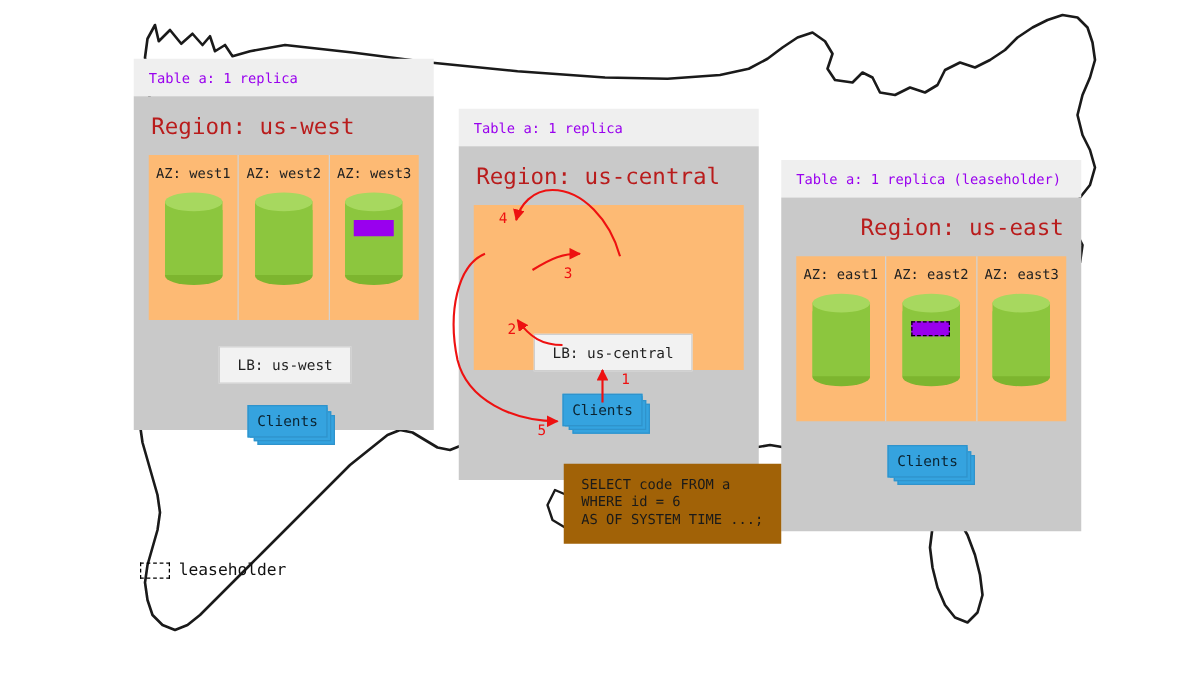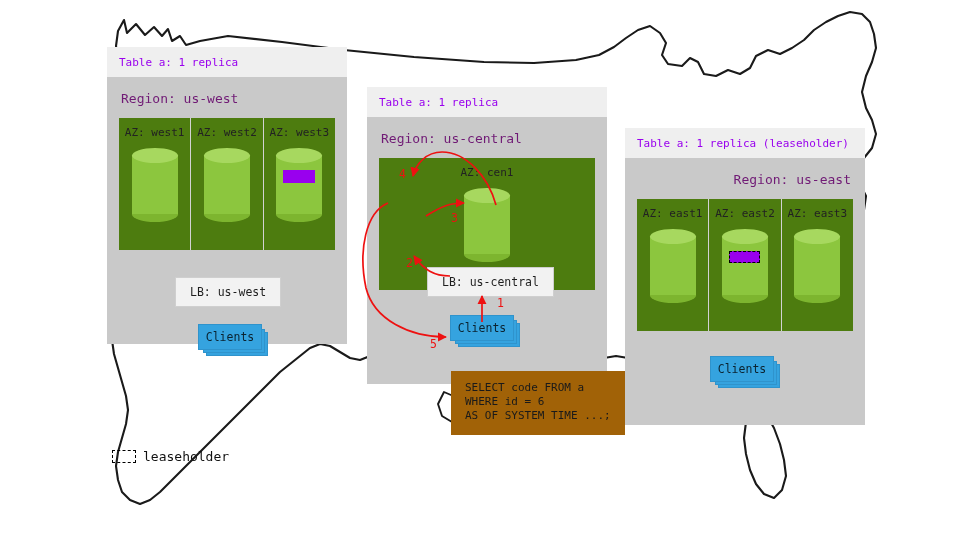--- a/index.html
+++ b/index.html
@@ -23,27 +23,27 @@
     letter-spacing:0px;
     padding:9px 12px 8px 12px;
     white-space:nowrap;
   }
   .region-body{
     background:#c9c9c9;
     padding:10px 12px 14px 12px;
     position:relative;
   }
   .region-title{
-    color:#701a75;
-    font-size:13px;
+    color:#b91c1c;
+    font-size:18px;
     padding:4px 2px 12px 2px;
     white-space:nowrap;
   }
   .az-strip{
-    background:#4d7c0f;
+    background:#fdba74;
     display:flex;
     position:relative;
   }
   .az{
     flex:1 1 0;
     border-right:1px solid #d2d2d2;
     padding:8px 0 10px 0;
     display:flex;
     flex-direction:column;
     align-items:center;
@@ -212,29 +212,20 @@
       <div class="sheet front">Clients</div>
     </div>
   </div>
 
   <div class="region" id="region-uscentral" style="left:353px;top:87px;width:240px;">
     <div class="region-header">Table a: 1 replica</div>
     <div class="region-body" style="height:243px;">
       <div class="region-title">Region: us-central</div>
       <div class="az-strip" style="height:132px;">
 
-        <div class="az">
-          <div class="az-label">AZ: cen1</div>
-          <div class="cyl">
-            <div class="body"></div>
-            <div class="bottom"></div>
-            <div class="body2"></div>
-            <div class="top"></div>
-          </div>
-        </div>
 
 
 
       </div>
     </div>
     <div class="lb" style="left:60px;top:180px;">LB: us-central</div>
     <div class="clients" style="left:83px;top:228px;">
       <div class="sheet s3"></div>
       <div class="sheet s2"></div>
       <div class="sheet s1"></div>

